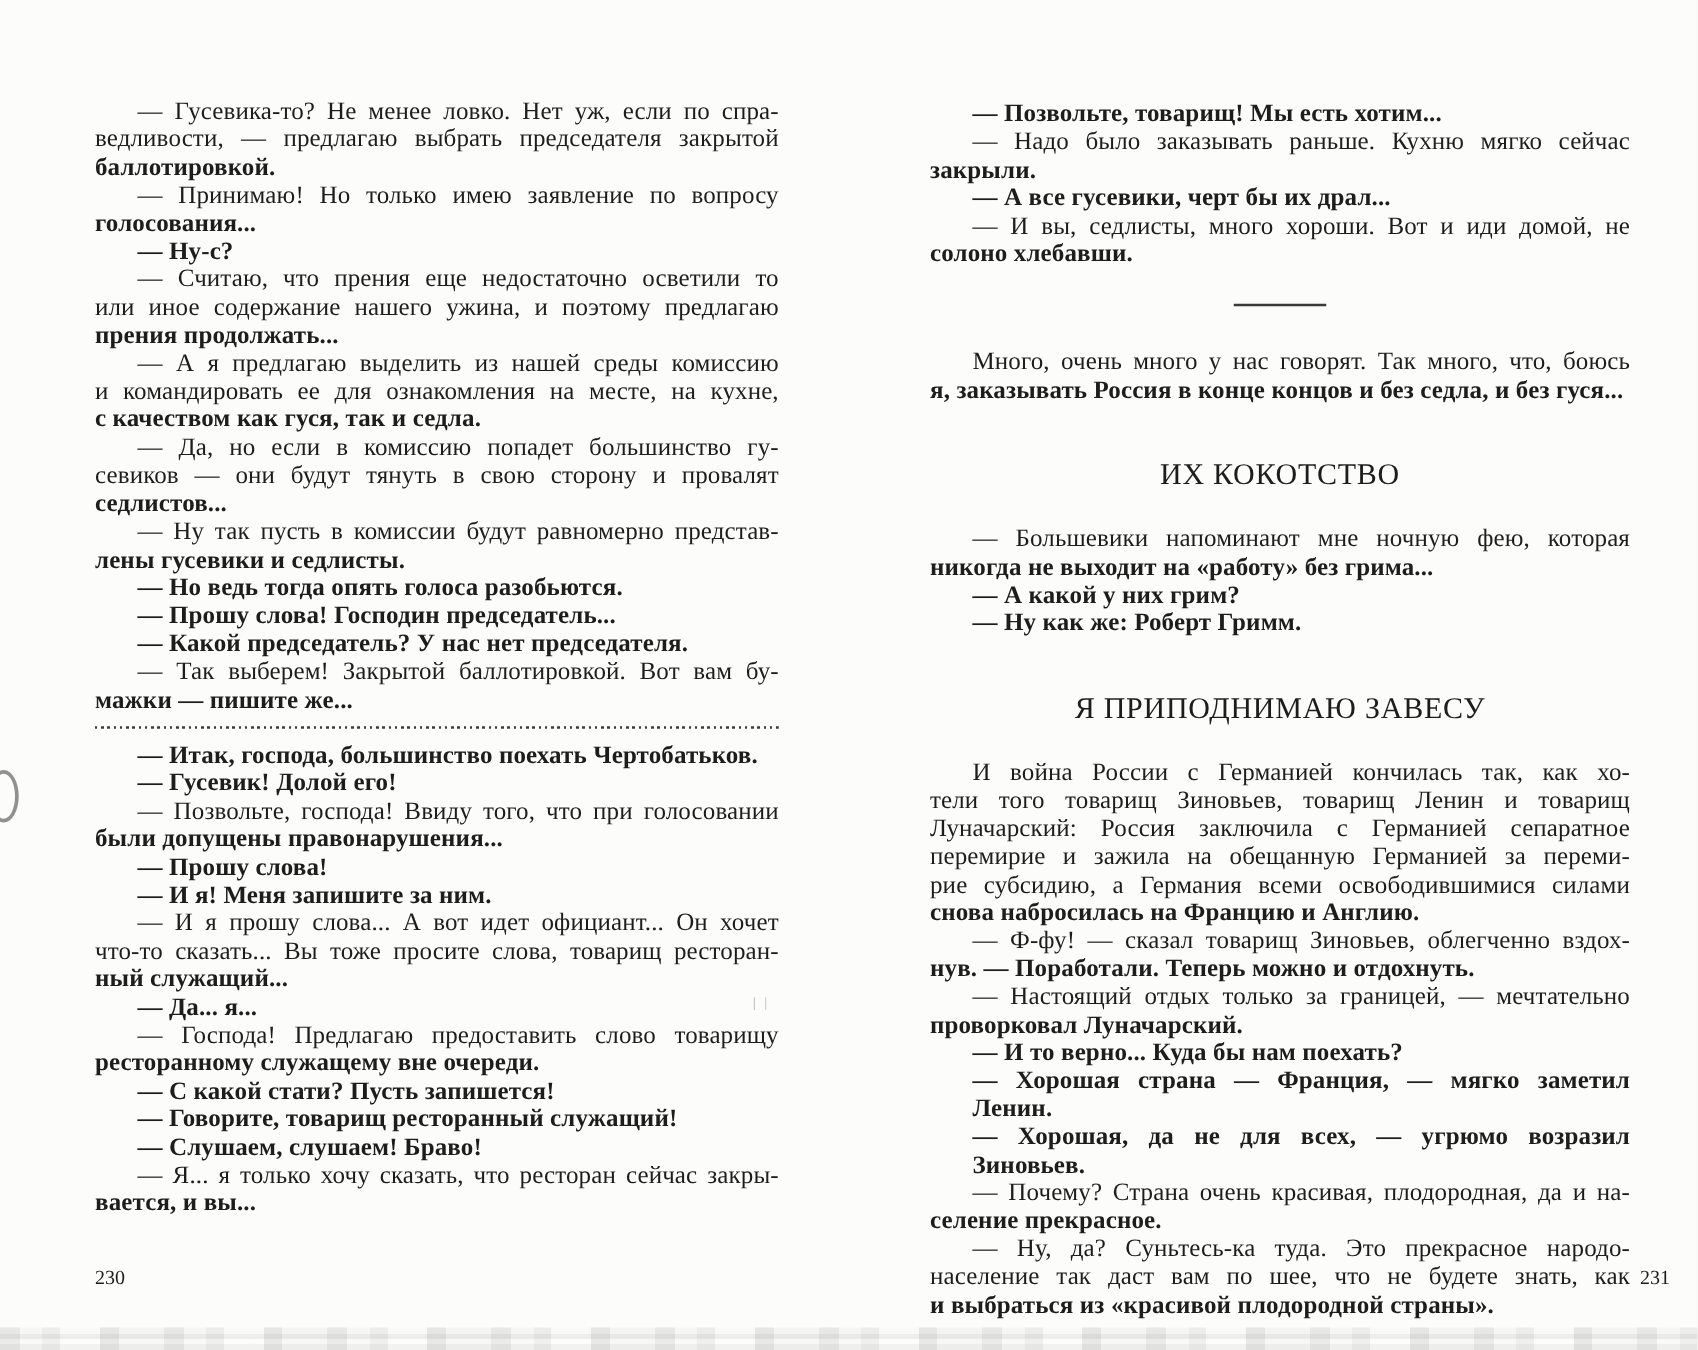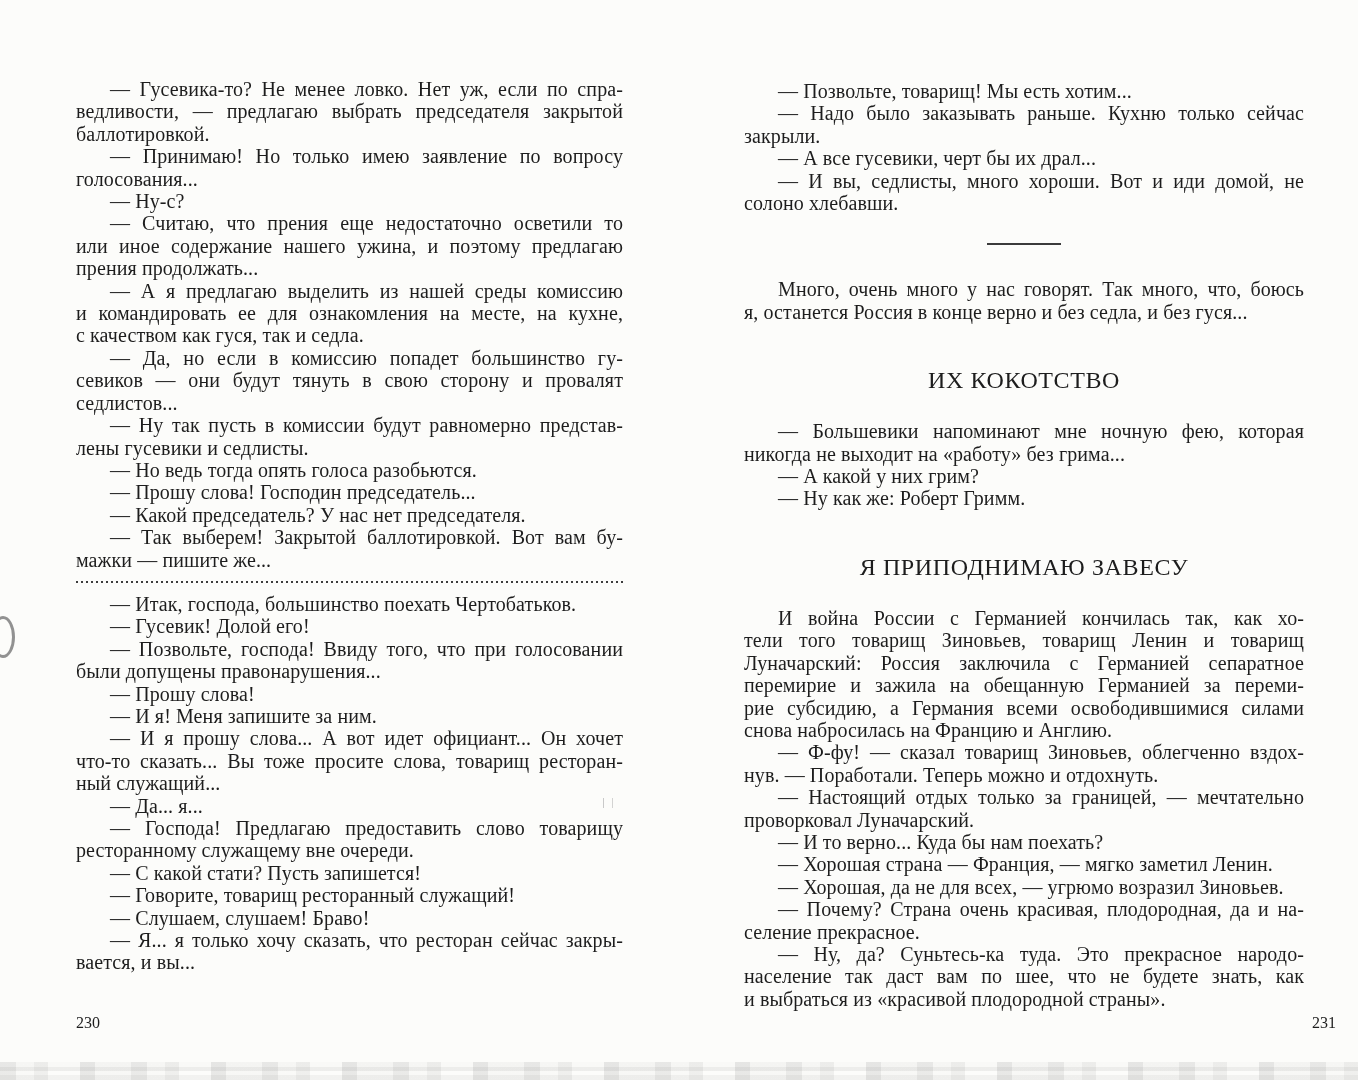--- a/index.html
+++ b/index.html
@@ -30,21 +30,21 @@
   #right-page{left:744px;top:80px;width:560px;}
 
   .para{margin:0;}
   .line{
     text-align:justify;
     text-align-last:justify;
     white-space:normal;
     min-height:22.4px;
   }
   .line.indent{padding-left:34px;}
-  .line.last{text-align-last:left;}
+  .line.last{text-align-last:left;font-weight:bold;}
 
   .heading{
     font-weight:normal;
     text-align:center;
     font-size:24px;
     line-height:26px;
     letter-spacing:0.6px;
     margin:44px 0 27px 0;
   }
   .dotted-rule{
@@ -188,34 +188,34 @@
         <div class="line indent">— Я... я только хочу сказать, что ресторан сейчас закры-</div>
         <div class="line last">вается, и вы...</div>
       </div>
     </div>
 
   <div id="right-page" class="page-column">
       <div class="para">
         <div class="line indent last">— Позвольте, товарищ! Мы есть хотим...</div>
       </div>
       <div class="para">
-        <div class="line indent">— Надо было заказывать раньше. Кухню только сейчас</div>
+        <div class="line indent">— Надо было заказывать раньше. Кухню мягко сейчас</div>
         <div class="line last">закрыли.</div>
       </div>
       <div class="para">
         <div class="line indent last">— А все гусевики, черт бы их драл...</div>
       </div>
       <div class="para">
         <div class="line indent">— И вы, седлисты, много хороши. Вот и иди домой, не</div>
         <div class="line last">солоно хлебавши.</div>
       </div>
       <div class="short-rule"></div>
       <div class="para">
         <div class="line indent">Много, очень много у нас говорят. Так много, что, боюсь</div>
-        <div class="line last">я, останется Россия в конце верно и без седла, и без гуся...</div>
+        <div class="line last">я, заказывать Россия в конце концов и без седла, и без гуся...</div>
       </div>
       <div class="heading">ИХ КОКОТСТВО</div>
       <div class="para">
         <div class="line indent">— Большевики напоминают мне ночную фею, которая</div>
         <div class="line last">никогда не выходит на «работу» без грима...</div>
       </div>
       <div class="para">
         <div class="line indent last">— А какой у них грим?</div>
       </div>
       <div class="para">

